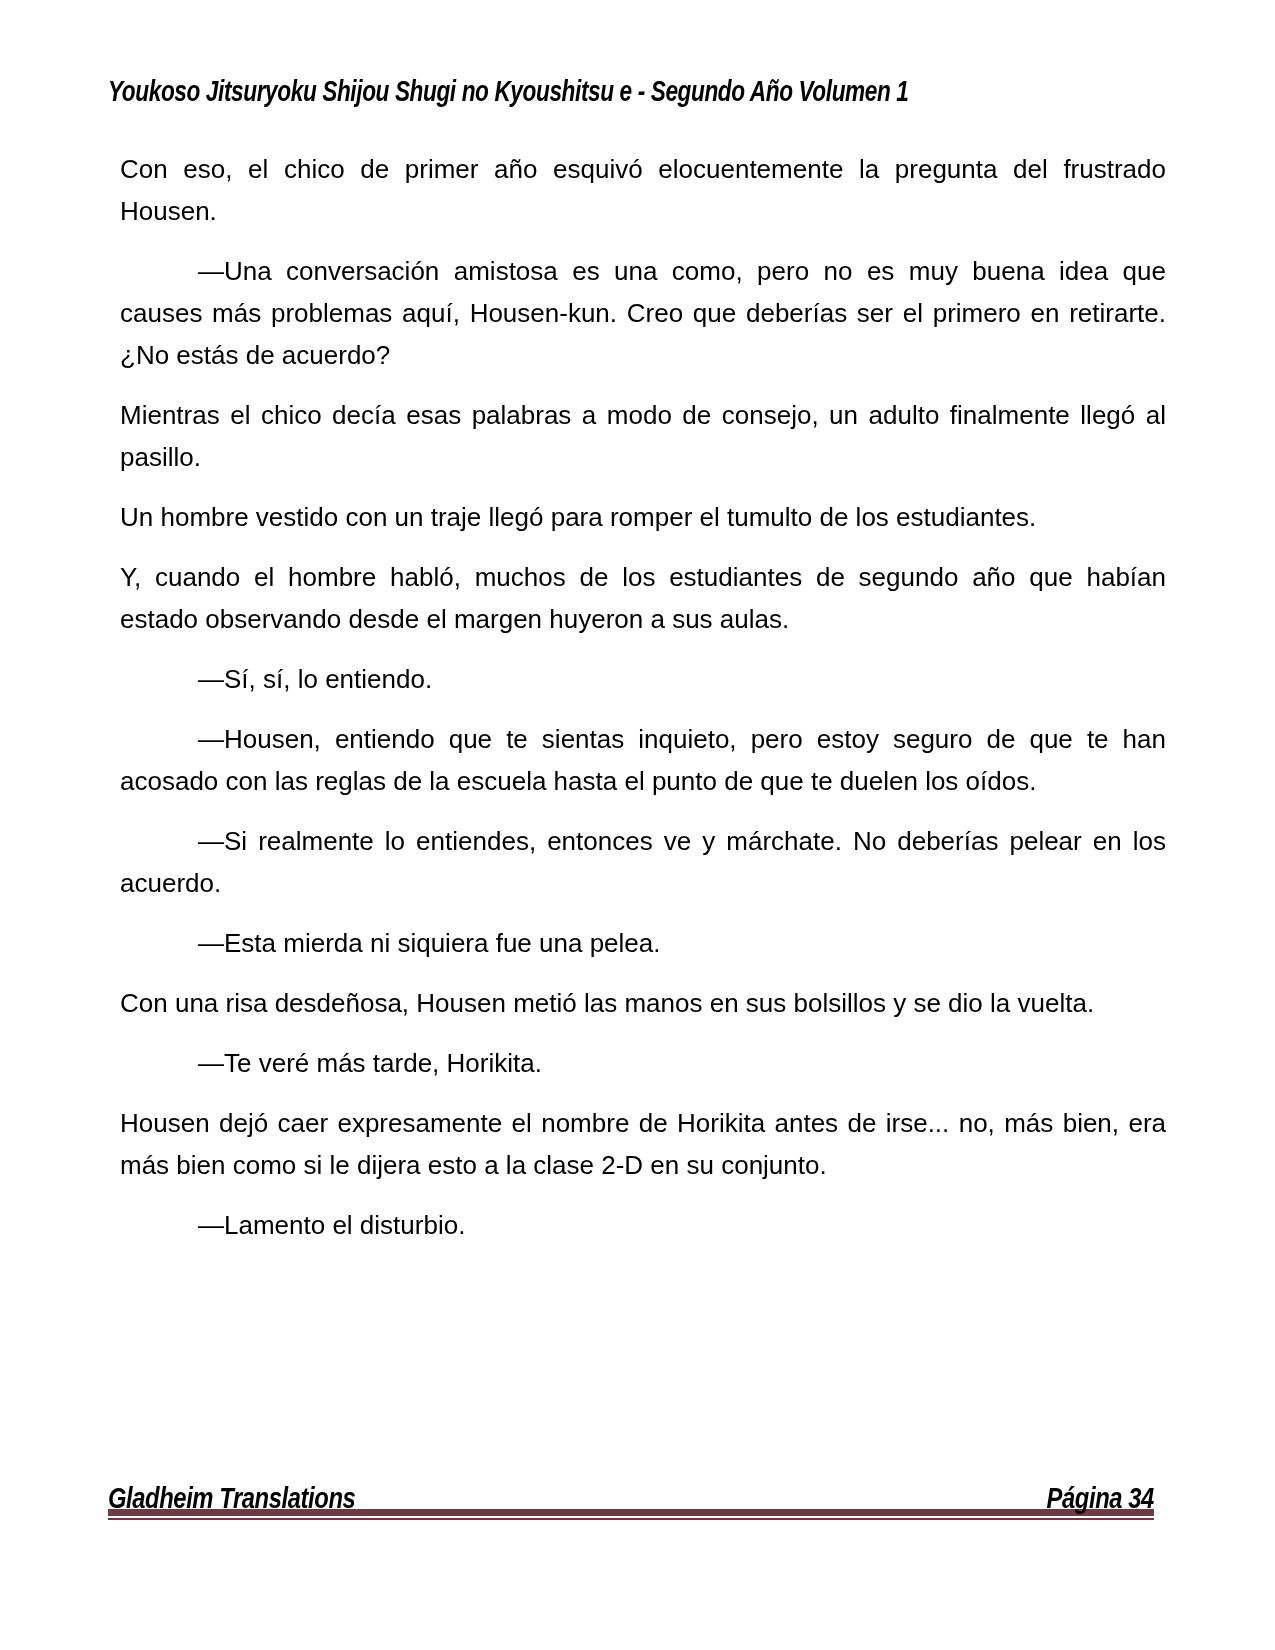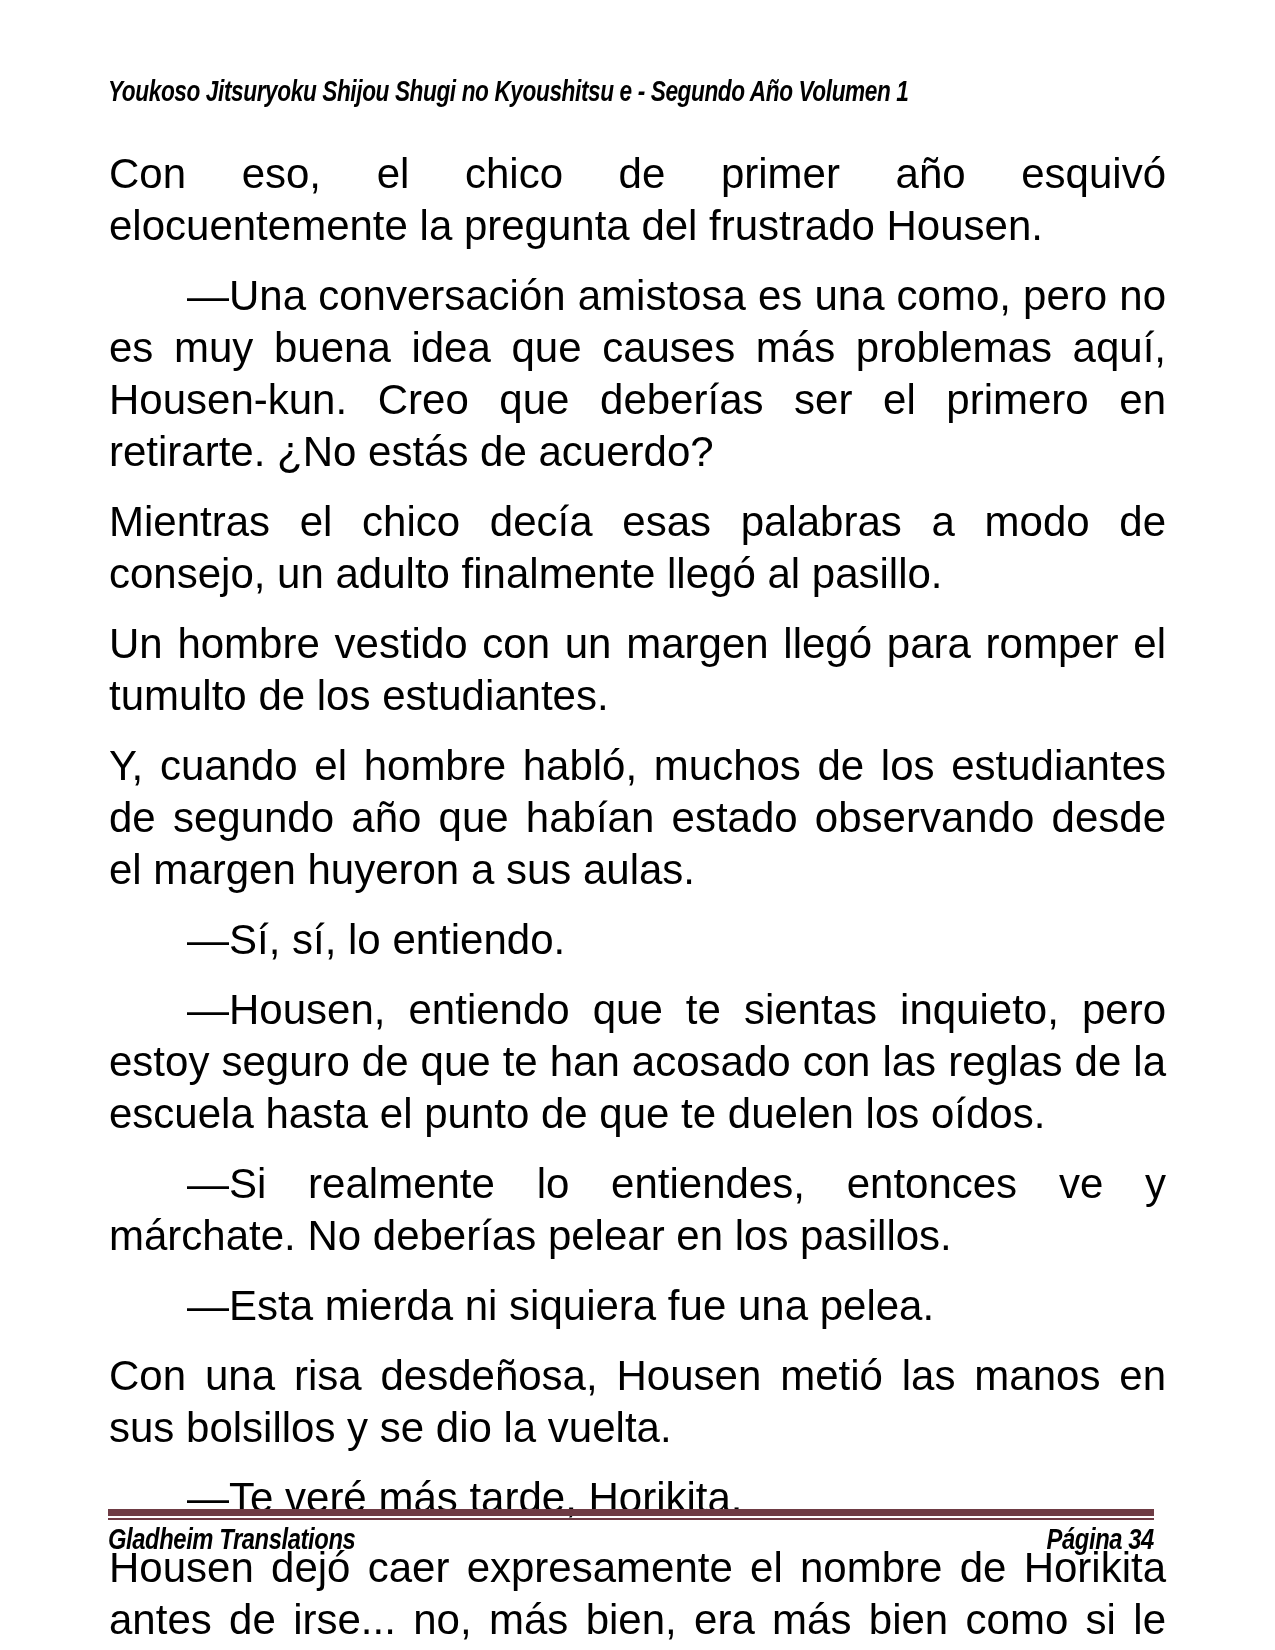--- a/index.html
+++ b/index.html
@@ -38,23 +38,23 @@
     line-height: 34px;
   }
   
   .body-text {
     position: absolute;
     left: 108px;
     width: 1058px;
     top: 148px;
   }
   .body-text p {
-    margin: 0 0 18px 1px;
-    font-size: 42px;
-    line-height: 52px;
+    margin: 0 0 18px 12px;
+    font-size: 26px;
+    line-height: 42px;
     text-align: justify;
     text-justify: inter-word;
   }
   .body-text p.dialogue {
     text-indent: 78px;
   }
   
   .footer-rule {
     position: absolute;
     left: 108px;
@@ -71,21 +71,21 @@
     background: transparent;
   }
   .footer-rule .thin {
     height: 2px;
     background: var(--accent, #6e3b44);
   }
   .page-footer {
     position: absolute;
     left: 108px;
     right: 109px;
-    top: 1522px;
+    top: 1481px;
     height: 36px;
     display: flex;
     justify-content: space-between;
     align-items: flex-start;
   }
   .page-footer .display-text {
     font-size: 29px;
     line-height: 34px;
     transform: scaleX(0.82);
   }
@@ -99,25 +99,25 @@
 <div class="page">
 
   <div class="page-header">
     <span class="display-text">Youkoso Jitsuryoku Shijou Shugi no Kyoushitsu e - Segundo Año Volumen 1</span>
   </div>
 
   <div class="body-text">
       <p class="narration">Con eso, el chico de primer año esquivó elocuentemente la pregunta del frustrado Housen.</p>
       <p class="dialogue">—Una conversación amistosa es una como, pero no es muy buena idea que causes más problemas aquí, Housen-kun. Creo que deberías ser el primero en retirarte. ¿No estás de acuerdo?</p>
       <p class="narration">Mientras el chico decía esas palabras a modo de consejo, un adulto finalmente llegó al pasillo.</p>
-      <p class="narration">Un hombre vestido con un margen llegó para romper el tumulto de los estudiantes.</p>
+      <p class="narration">Un hombre vestido con un traje llegó para romper el tumulto de los estudiantes.</p>
       <p class="narration">Y, cuando el hombre habló, muchos de los estudiantes de segundo año que habían estado observando desde el margen huyeron a sus aulas.</p>
       <p class="dialogue">—Sí, sí, lo entiendo.</p>
       <p class="dialogue">—Housen, entiendo que te sientas inquieto, pero estoy seguro de que te han acosado con las reglas de la escuela hasta el punto de que te duelen los oídos.</p>
-      <p class="dialogue">—Si realmente lo entiendes, entonces ve y márchate. No deberías pelear en los pasillos.</p>
+      <p class="dialogue">—Si realmente lo entiendes, entonces ve y márchate. No deberías pelear en los acuerdo.</p>
       <p class="dialogue">—Esta mierda ni siquiera fue una pelea.</p>
       <p class="narration">Con una risa desdeñosa, Housen metió las manos en sus bolsillos y se dio la vuelta.</p>
       <p class="dialogue">—Te veré más tarde, Horikita.</p>
       <p class="narration">Housen dejó caer expresamente el nombre de Horikita antes de irse... no, más bien, era más bien como si le dijera esto a la clase 2-D en su conjunto.</p>
       <p class="dialogue">—Lamento el disturbio.</p>
     </div>
 
   <div class="footer-rule">
     <div class="thick"></div>
     <div class="gap"></div>

